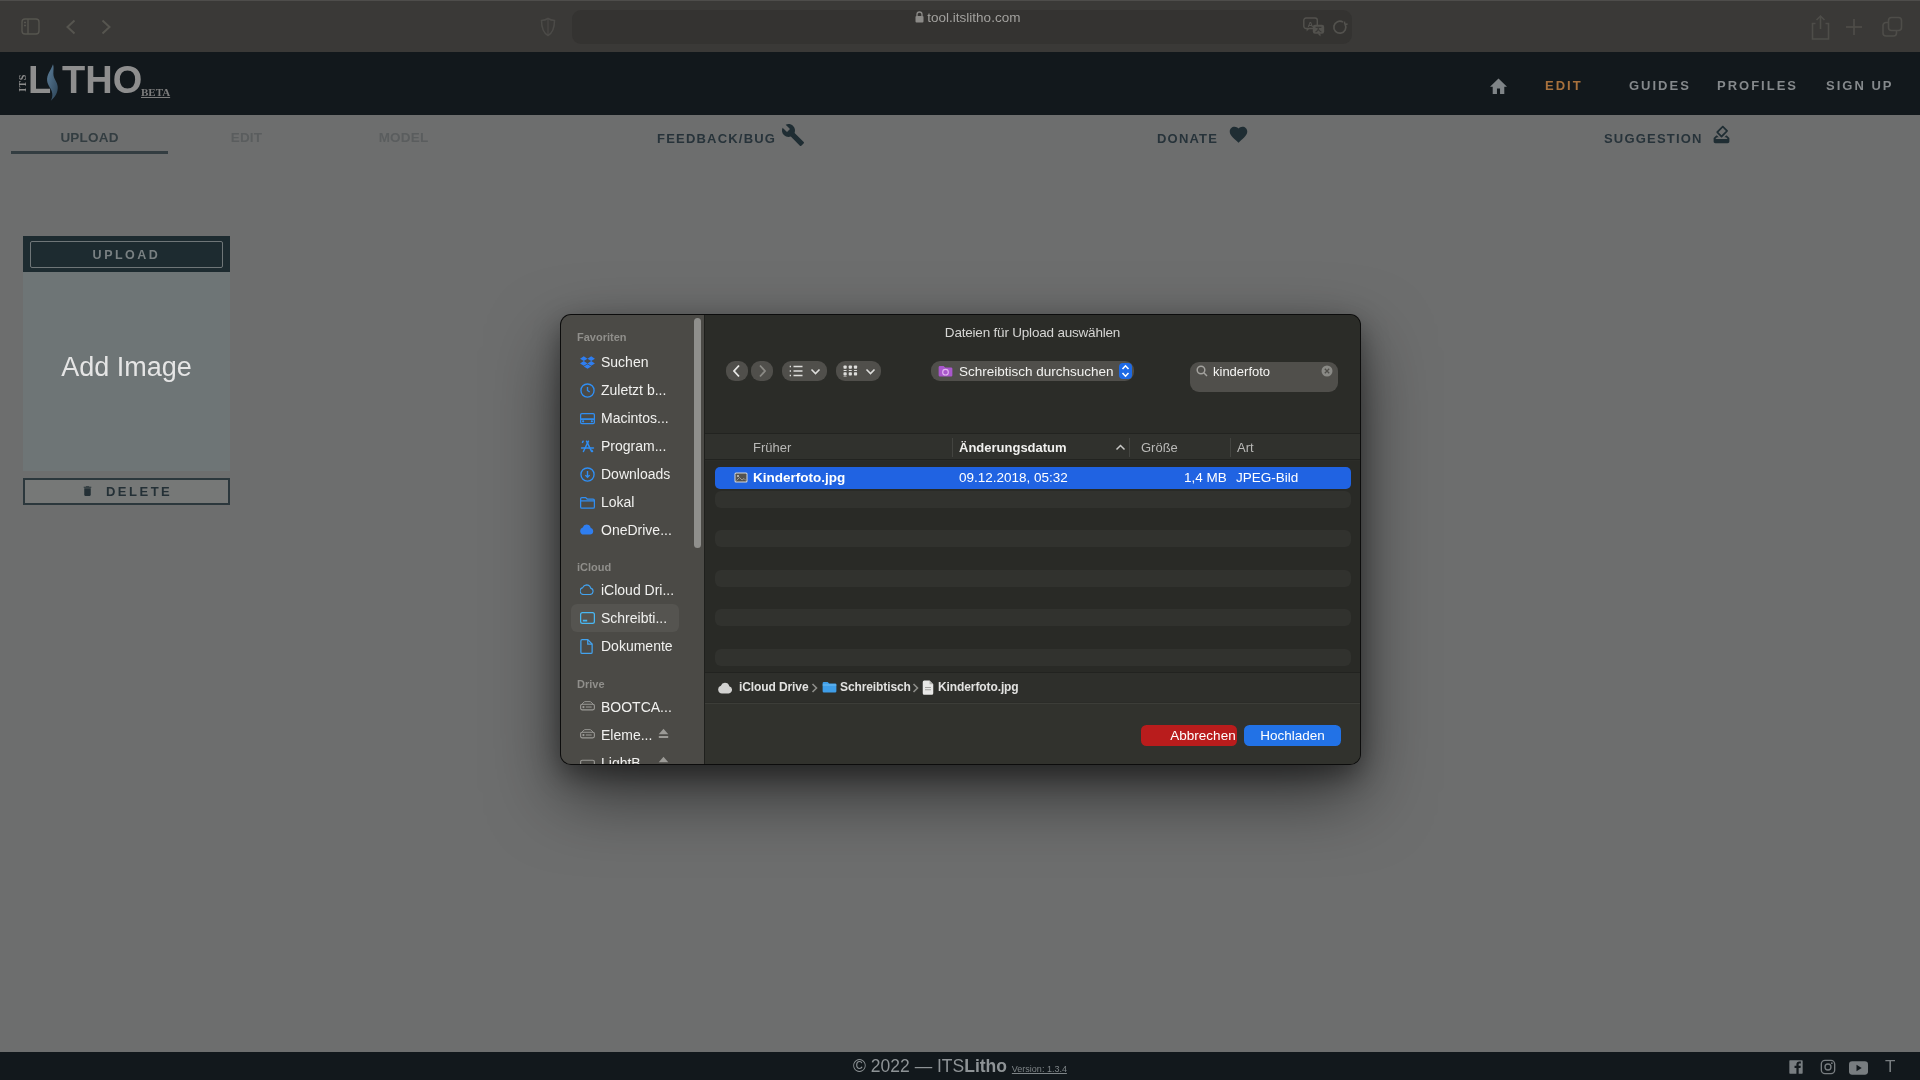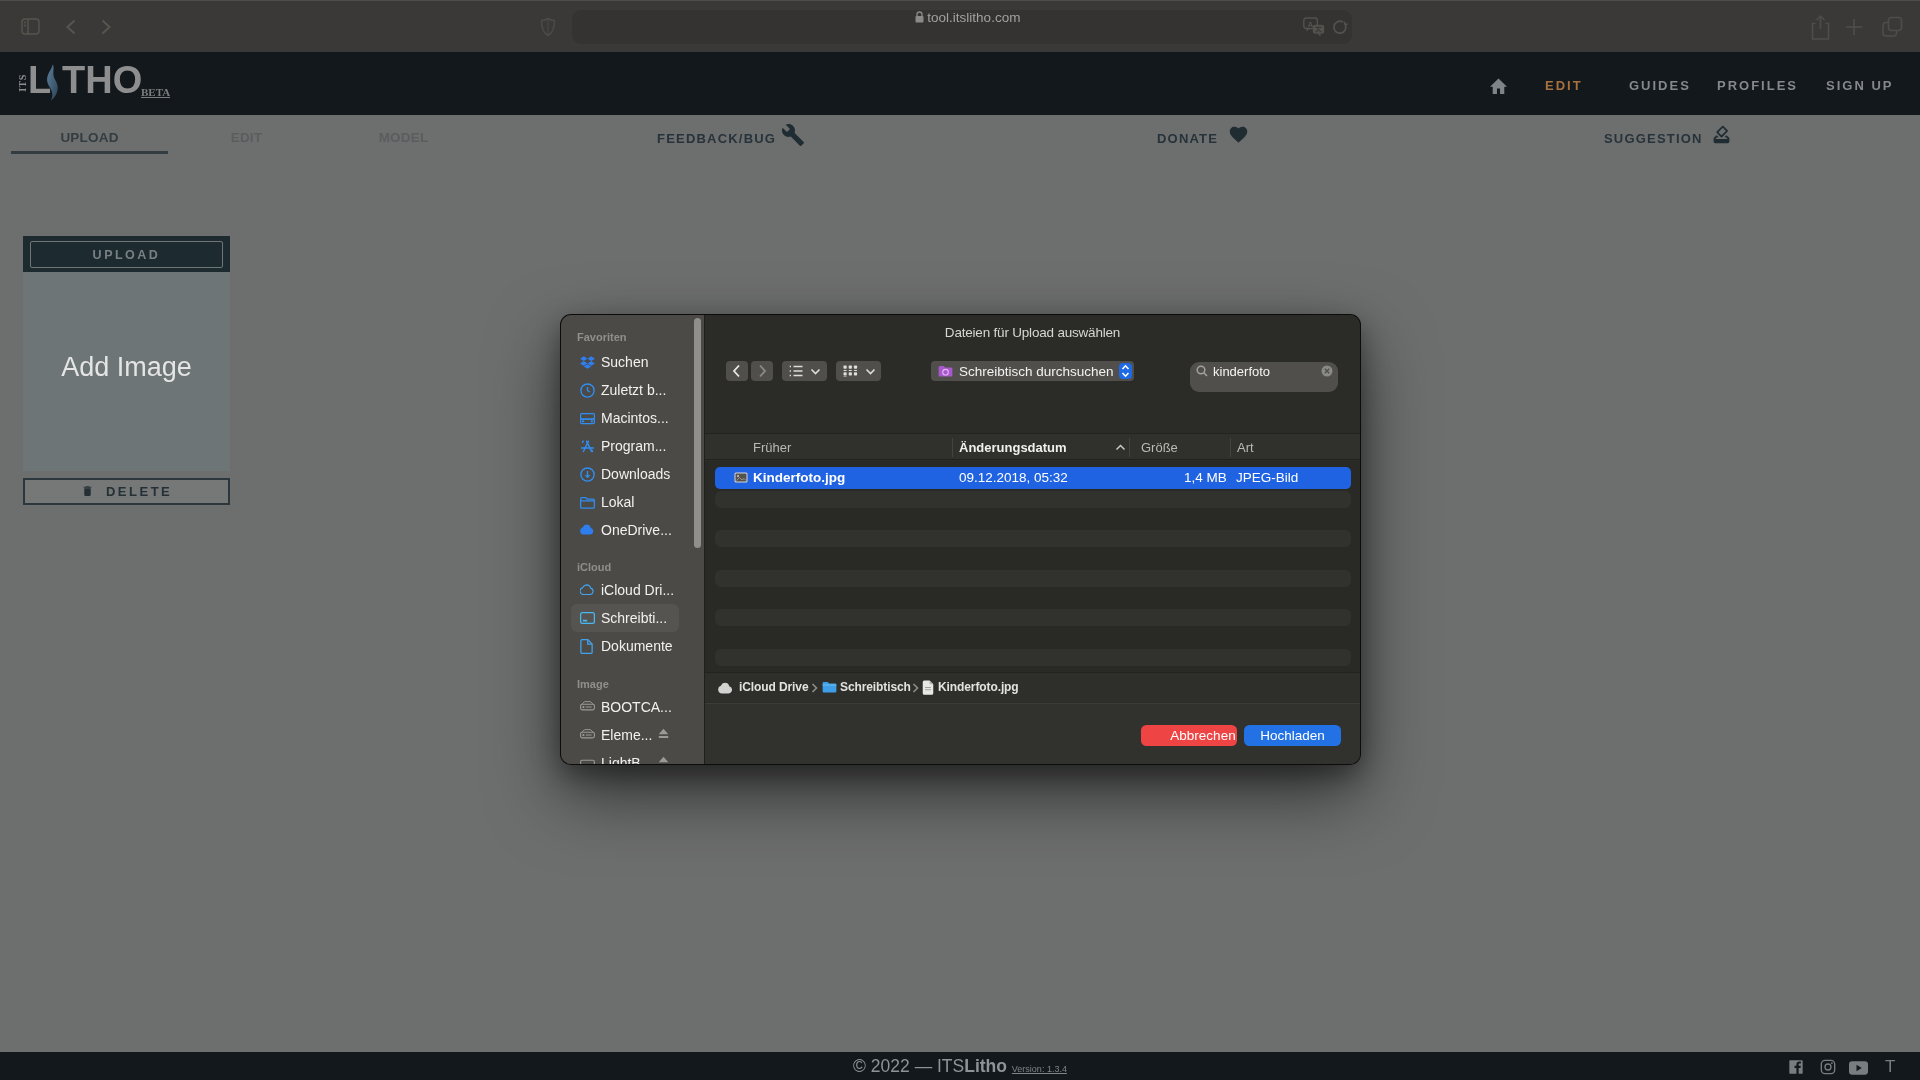--- a/index.html
+++ b/index.html
@@ -35,21 +35,21 @@
   
   #dialog { position:absolute; left:561px; top:315px; width:799px; height:449px; border-radius:10px;
      background:#2b2c28; box-shadow:0 0 0 1px #0c0c0c, 0 30px 70px rgba(0,0,0,.55), 0 10px 28px rgba(0,0,0,.4); overflow:hidden; }
   #sidebar { position:absolute; left:0; top:0; width:143px; height:449px; background:#4b4a46; }
   .slabel { position:absolute; left:16px; font-size:11px; font-weight:bold; color:#908f8b; }
   .sitem { position:absolute; left:40px; font-size:14px; color:#f1f1ef; white-space:nowrap; }
   .sicon { position:absolute; left:19px; }
   #scroll { position:absolute; left:133px; top:3px; width:7px; height:230px; border-radius:3.5px; background:#a0a09e; opacity:.8; }
   #content { position:absolute; left:143px; top:0; width:656px; height:449px; background:#2b2c28; border-left:1px solid #1f201d; }
   #dtitle { position:absolute; left:0; top:10px; width:100%; text-align:center; color:#d6d6d4; font-size:13.5px; letter-spacing:-0.2px; }
-  .tbtn { position:absolute; top:46px; height:20px; border-radius:4px; background:#504f4b; }
+  .tbtn { position:absolute; top:46px; height:20px; border-radius:9px; background:#504f4b; }
   #searchf { position:absolute; left:485px; top:47px; width:148px; height:30px; border-radius:9px; background:#504f4b; }
   #suchrow { position:absolute; left:0; top:88px; width:656px; height:30px; background:#2e2f2b; border-top:1px solid #222320; }
   #thead { position:absolute; left:0; top:118px; width:656px; height:27px; background:#30312d; border-top:1px solid #222320; border-bottom:1px solid #222320; }
   .th { position:absolute; top:6px; font-size:13px; color:#b9b9b7; }
   .tsep { position:absolute; top:4px; width:1px; height:19px; background:#434440; }
   #listarea { position:absolute; left:0; top:146px; width:656px; height:211px; background:#292a26; }
   #selrow { position:absolute; left:10px; top:5.5px; width:636px; height:22.5px; border-radius:5px; background:#2063e2;
       color:#fff; font-size:13.5px; }
   .stripe { position:absolute; left:10px; width:636px; height:17px; border-radius:6px; background:#31322e; }
   #pathbar { position:absolute; left:0; top:357px; width:656px; height:30px; background:#2e2f2b; border-top:1px solid #222320; }
@@ -240,21 +240,21 @@
         <path d="M4.5 13.5 H11.5" stroke-width="2.8"></path>
       </svg>
     <div class="sitem" style="top:295px;z-index:3">Schreibti...</div>
 
     <svg class="sicon" style="top:324px" width="13" height="15" viewBox="0 0 20 24" fill="none" stroke="#43a3ef" stroke-width="2">
         <path d="M1 3 a2 2 0 0 1 2 -2 H12 L19 8 V21 a2 2 0 0 1 -2 2 H3 a2 2 0 0 1 -2 -2 Z"></path>
         <path d="M12 1 V8 H19"></path>
       </svg>
     <div class="sitem" style="top:323px;">Dokumente</div>
 
-    <div class="slabel" style="top:363px;">Image</div>
+    <div class="slabel" style="top:363px;">Drive</div>
 
     <svg class="sicon" style="top:386px" width="15" height="12" viewBox="0 0 24 19" fill="none" stroke="#9b9a96" stroke-width="1.8">
         <rect x="1" y="5" width="22" height="9" rx="2.5"></rect>
         <path d="M3 5 L6.5 1.5 a2 2 0 0 1 1.5 -0.6 h8 a2 2 0 0 1 1.5 0.6 L21 5" stroke-width="1.5"></path>
         <circle cx="5.5" cy="9.5" r="0.9" fill="#9b9a96"></circle>
         <rect x="9" y="8.8" width="10" height="1.5" rx="0.7" fill="#9b9a96" stroke="none"></rect>
       </svg>
     <div class="sitem" style="top:384px;">BOOTCA...</div>
 
     <svg class="sicon" style="top:414px" width="15" height="12" viewBox="0 0 24 19" fill="none" stroke="#9b9a96" stroke-width="1.8">
@@ -396,17 +396,17 @@
       <svg style="position:absolute;left:217px;top:7px" width="12" height="15" viewBox="0 0 16 20">
           <path d="M1 2.5 a2 2 0 0 1 2 -2 H10 L15 5.5 V17.5 a2 2 0 0 1 -2 2 H3 a2 2 0 0 1 -2 -2 Z" fill="#e8e8e6"></path>
           <path d="M10 0.5 V5.5 H15" fill="#b5b5b1"></path>
           <line x1="4" y1="10" x2="12" y2="10" stroke="#9a9a96" stroke-width="1.2"></line>
           <line x1="4" y1="13" x2="12" y2="13" stroke="#9a9a96" stroke-width="1.2"></line>
         </svg>
       <div style="position:absolute;left:233px;top:7px;font-size:12px;font-weight:600;color:#e2e2e0;letter-spacing:-0.1px;">Kinderfoto.jpg</div>
     </div>
 
     <div id="bottombar">
-      <div class="mbtn" style="left:436px;width:96px;background:#ef4444;padding-left:28px;">Abbrechen</div>
+      <div class="mbtn" style="left:436px;width:96px;background:#b91c1c;padding-left:28px;">Abbrechen</div>
       <div class="mbtn" style="left:539px;width:97px;background:#2272e6;">Hochladen</div>
     </div>
   </div>
 </div>
 
 </body></html>

